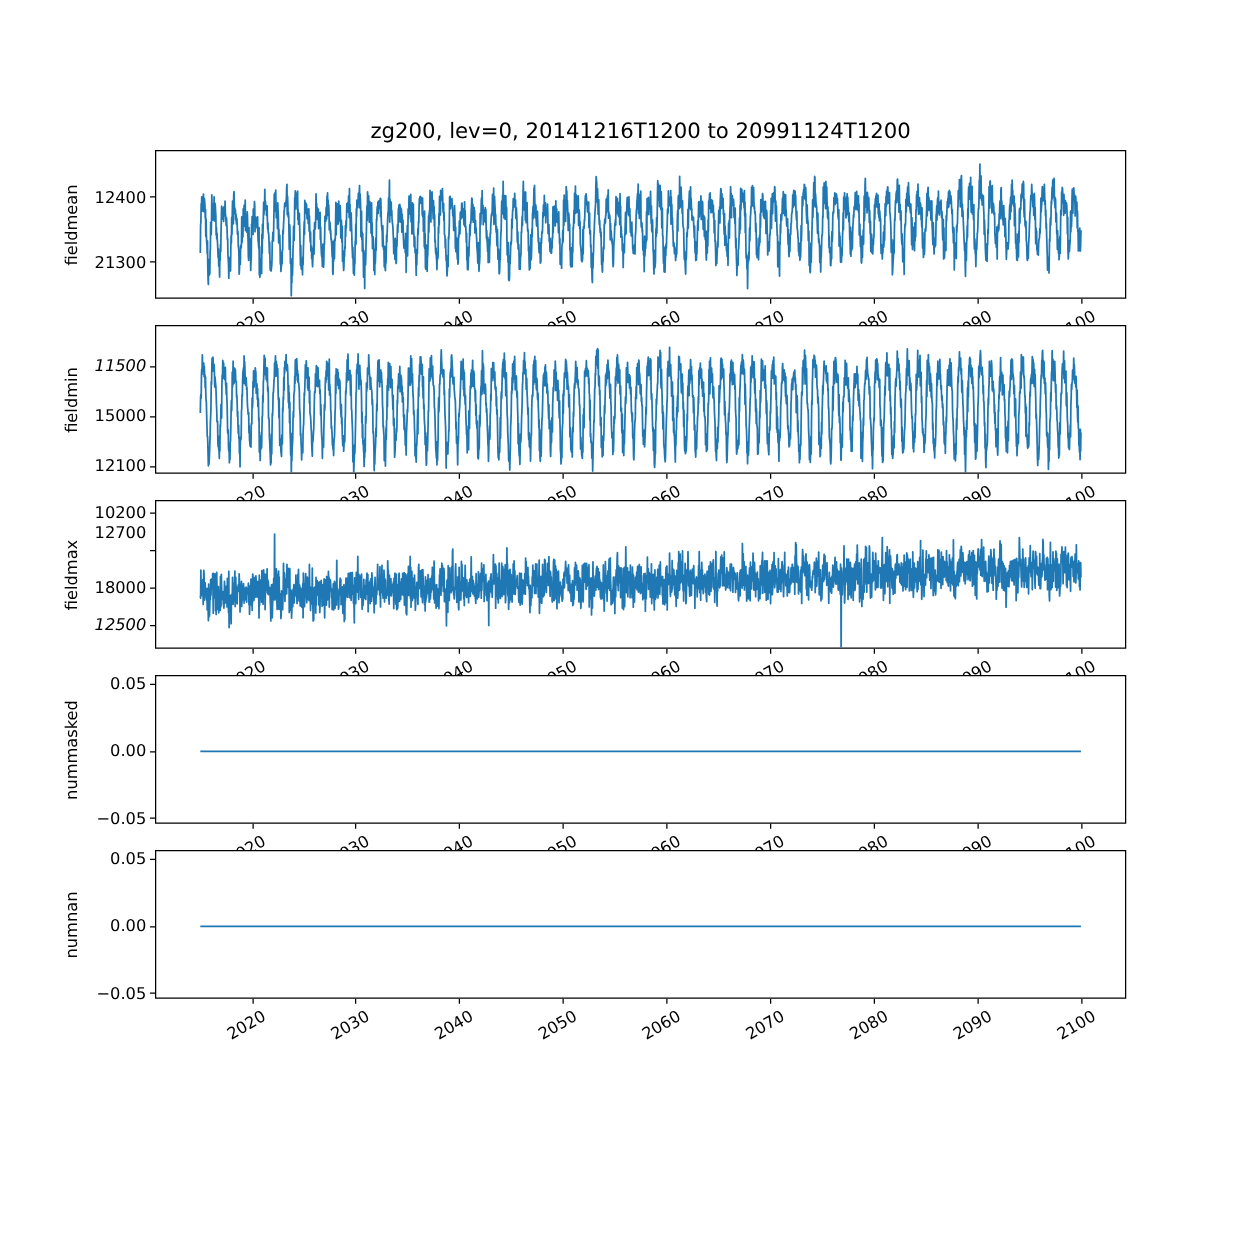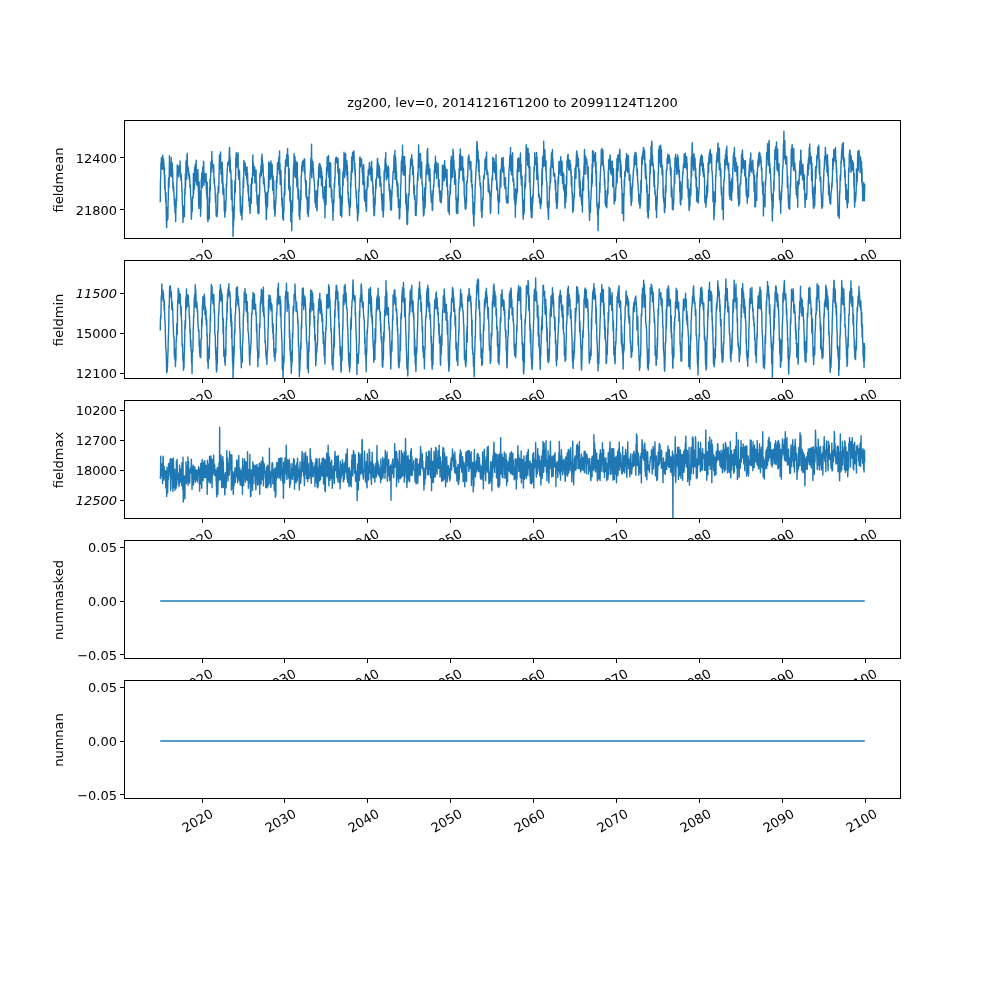--- a/index.html
+++ b/index.html
@@ -1,20 +1,20 @@
 <!DOCTYPE html>
 <html><head>
 <meta charset="utf-8">
 <style>
   html,body{margin:0;padding:0;background:#ffffff;}
   #figure{
     position:relative;width:1000px;height:1000px;background:#ffffff;
     font-family:"DejaVu Sans",sans-serif;color:#000;overflow:hidden;
   }
-  #chart-title{position:absolute;left:125px;top:95px;width:775px;text-align:center;font-size:13px;}
+  #chart-title{position:absolute;left:125px;top:95px;width:775px;text-align:center;font-size:17px;}
   #x-axis-label{position:absolute;left:125px;top:842px;width:775px;text-align:center;font-size:14px;}
   .subplot{
     position:absolute;left:124px;width:777px;height:119px;
     border:1px solid #000;background:#fff;box-sizing:border-box;
   }
   .subplot svg{position:absolute;left:0;top:0;display:block;overflow:hidden;}
   .ytick-label{
     position:absolute;right:calc(100% + 8px);font-size:13px;line-height:15px;
     white-space:nowrap;text-align:right;margin-top:-7px;
   }
@@ -32,21 +32,21 @@
 </head>
 <body>
 
 <div id="figure">
   <div id="chart-title">zg200, lev=0, 20141216T1200 to 20991124T1200</div>
 
   <div id="sp0" class="subplot" style="top: 120px; z-index: 1;">
       <div class="ytick-mark" style="top: 36.498px;"></div>
       <div class="ytick-label" style="top: 36.998px;">12400</div>
       <div class="ytick-mark" style="top: 88.498px;"></div>
-      <div class="ytick-label" style="top: 88.998px;">21800</div>
+      <div class="ytick-label" style="top: 88.998px;">21300</div>
       <div class="y-axis-label">fieldmean</div>
       <div class="xtick-mark" style="left: 76.5521px;"></div>
       <div class="xtick-label" style="right: 691.948px;">2020</div>
       <div class="xtick-mark" style="left: 159.493px;"></div>
       <div class="xtick-label" style="right: 609.007px;">2030</div>
       <div class="xtick-mark" style="left: 242.434px;"></div>
       <div class="xtick-label" style="right: 526.066px;">2040</div>
       <div class="xtick-mark" style="left: 325.375px;"></div>
       <div class="xtick-label" style="right: 443.125px;">2050</div>
       <div class="xtick-mark" style="left: 408.316px;"></div>
@@ -90,21 +90,21 @@
       <div class="xtick-mark" style="left: 740.08px;"></div>
       <div class="xtick-label" style="right: 28.4205px;">2100</div>
       <svg width="775" height="117" viewBox="0 0 775 117">
         <polyline fill="none" stroke="#1f77b4" stroke-width="1.4" stroke-linejoin="round" points="35.25,69.41 35.48,57.02 35.71,54.47 35.94,57.53 36.17,38.96 36.40,34.42 36.63,38.57 36.86,22.87 37.09,31.90 37.32,33.45 37.55,32.88 37.78,36.00 38.01,29.40 38.24,40.15 38.47,32.34 38.70,40.68 38.93,38.79 39.17,49.23 39.40,40.49 39.63,53.61 39.86,59.60 40.09,60.50 40.32,70.30 40.55,78.85 40.78,88.06 41.01,87.98 41.24,92.78 41.47,102.63 41.70,111.68 41.93,98.96 42.16,110.45 42.39,106.96 42.62,100.94 42.85,94.28 43.08,88.24 43.31,77.29 43.54,71.72 43.77,65.09 44.00,44.36 44.23,46.63 44.46,32.91 44.69,25.45 44.92,31.16 45.15,36.05 45.38,24.76 45.61,29.97 45.84,31.91 46.07,33.08 46.30,30.70 46.53,37.00 46.77,48.54 47.00,40.55 47.23,43.62 47.46,45.94 47.69,48.29 47.92,54.97 48.15,62.59 48.38,66.84 48.61,76.35 48.84,75.84 49.07,76.08 49.30,92.77 49.53,96.44 49.76,87.90 49.99,98.95 50.22,98.77 50.45,105.67 50.68,93.88 50.91,99.63 51.14,78.96 51.37,80.57 51.60,72.90 51.83,62.46 52.06,69.70 52.29,73.38 52.52,47.53 52.75,39.03 52.98,41.81 53.21,27.21 53.44,29.30 53.67,35.70 53.90,29.39 54.13,41.88 54.37,40.94 54.60,36.14 54.83,42.64 55.06,39.23 55.29,32.95 55.52,46.69 55.75,48.05 55.98,54.36 56.21,45.69 56.44,56.82 56.67,61.65 56.90,73.16 57.13,85.31 57.36,82.55 57.59,83.03 57.82,97.39 58.05,99.84 58.28,96.65 58.51,109.27 58.74,103.44 58.97,106.76 59.20,93.21 59.43,91.42 59.66,80.83 59.89,67.24 60.12,59.43 60.35,67.63 60.58,57.63 60.81,36.69 61.04,48.60 61.27,39.82 61.50,27.94 61.73,46.22 61.97,45.50 62.20,45.75 62.43,41.93 62.66,33.58 62.89,36.04 63.12,34.40 63.35,35.38 63.58,43.25 63.81,44.81 64.04,44.48 64.27,56.81 64.50,55.30 64.73,61.61 64.96,72.27 65.19,68.19 65.42,80.38 65.65,85.63 65.88,79.04 66.11,89.88 66.34,90.03 66.57,101.88 66.80,93.00 67.03,112.47 67.26,91.51 67.49,88.72 67.72,90.94 67.95,88.37 68.18,68.06 68.41,65.95 68.64,54.73 68.87,56.14 69.10,43.26 69.33,36.97 69.57,35.43 69.80,33.23 70.03,45.72 70.26,23.73 70.49,31.66 70.72,28.56 70.95,34.49 71.18,43.60 71.41,47.12 71.64,45.14 71.87,41.11 72.10,44.59 72.33,50.66 72.56,48.90 72.79,58.33 73.02,64.10 73.25,66.07 73.48,70.21 73.71,70.60 73.94,69.05 74.17,85.24 74.40,79.61 74.63,91.26 74.86,92.69 75.09,95.92 75.32,95.20 75.55,90.41 75.78,96.66 76.01,78.91 76.24,77.41 76.47,78.21 76.70,57.42 76.93,65.34 77.17,61.21 77.40,44.28 77.63,49.18 77.86,35.66 78.09,42.24 78.32,48.60 78.55,36.84 78.78,37.25 79.01,39.49 79.24,33.26 79.47,36.31 79.70,36.46 79.93,53.53 80.16,49.24 80.39,45.80 80.62,46.75 80.85,58.31 81.08,49.83 81.31,64.09 81.54,57.55 81.77,59.26 82.00,75.15 82.23,73.37 82.46,100.52 82.69,84.89 82.92,98.82 83.15,107.37 83.38,95.54 83.61,97.90 83.84,98.10 84.07,87.75 84.30,97.03 84.53,83.89 84.77,71.99 85.00,71.83 85.23,55.29 85.46,60.60 85.69,44.28 85.92,42.42 86.15,31.45 86.38,23.38 86.61,34.98 86.84,35.46 87.07,25.58 87.30,38.86 87.53,37.48 87.76,38.06 87.99,42.49 88.22,42.77 88.45,33.11 88.68,44.27 88.91,33.59 89.14,51.83 89.37,48.43 89.60,53.70 89.83,73.58 90.06,73.34 90.29,75.55 90.52,88.08 90.75,92.02 90.98,97.51 91.21,102.66 91.44,110.99 91.67,108.85 91.90,109.21 92.14,86.50 92.37,102.19 92.60,85.81 92.83,69.83 93.06,71.30 93.29,64.34 93.52,52.92 93.75,53.15 93.98,48.28 94.21,42.59 94.44,41.66 94.67,29.47 94.90,38.44 95.13,30.79 95.36,23.71 95.59,31.74 95.82,39.92 96.05,28.04 96.28,34.32 96.51,30.53 96.74,36.90 96.97,38.44 97.20,33.82 97.43,49.58 97.66,58.62 97.89,56.63 98.12,72.96 98.35,58.08 98.58,74.50 98.81,95.30 99.04,89.98 99.27,90.26 99.50,92.55 99.74,100.26 99.97,101.64 100.20,104.23 100.43,87.13 100.66,93.39 100.89,94.21 101.12,65.44 101.35,68.50 101.58,56.70 101.81,58.93 102.04,40.91 102.27,51.20 102.50,32.83 102.73,37.61 102.96,28.19 103.19,32.06 103.42,32.66 103.65,28.33 103.88,22.78 104.11,32.82 104.34,34.94 104.57,35.62 104.80,30.77 105.03,32.70 105.26,38.29 105.49,50.85 105.72,60.95 105.95,47.37 106.18,65.44 106.41,53.33 106.64,77.20 106.87,60.94 107.10,84.51 107.34,90.86 107.57,102.93 107.80,85.53 108.03,117.80 108.26,103.62 108.49,107.65 108.72,98.77 108.95,94.00 109.18,90.51 109.41,75.83 109.64,68.33 109.87,72.59 110.10,55.19 110.33,53.08 110.56,51.74 110.79,39.92 111.02,45.64 111.25,27.40 111.48,26.72 111.71,39.36 111.94,31.29 112.17,28.49 112.40,26.00 112.63,31.66 112.86,43.14 113.09,35.33 113.32,44.68 113.55,38.29 113.78,45.37 114.01,45.63 114.24,48.85 114.47,52.18 114.70,65.43 114.94,68.49 115.17,72.67 115.40,87.40 115.63,85.61 115.86,93.23 116.09,97.70 116.32,106.84 116.55,96.15 116.78,95.19 117.01,99.13 117.24,101.36 117.47,84.95 117.70,80.28 117.93,77.92 118.16,67.32 118.39,53.52 118.62,55.51 118.85,48.81 119.08,41.40 119.31,30.77 119.54,40.98 119.77,41.35 120.00,27.62 120.23,32.18 120.46,35.22 120.69,39.79 120.92,38.99 121.15,49.62 121.38,33.30 121.61,51.11 121.84,46.47 122.07,49.91 122.30,40.62 122.54,61.42 122.77,51.36 123.00,69.87 123.23,70.48 123.46,72.41 123.69,76.38 123.92,81.92 124.15,84.20 124.38,94.46 124.61,99.47 124.84,103.97 125.07,88.18 125.30,92.58 125.53,89.49 125.76,85.14 125.99,82.07 126.22,74.22 126.45,60.59 126.68,52.56 126.91,52.33 127.14,52.76 127.37,38.08 127.60,47.38 127.83,41.00 128.06,31.55 128.29,38.67 128.52,47.80 128.75,38.44 128.98,32.78 129.21,48.28 129.44,33.21 129.67,42.41 129.90,47.38 130.14,48.10 130.37,43.84 130.60,43.29 130.83,53.63 131.06,50.84 131.29,56.82 131.52,70.97 131.75,62.63 131.98,75.21 132.21,84.54 132.44,89.09 132.67,90.64 132.90,105.68 133.13,92.06 133.36,92.02 133.59,93.97 133.82,96.90 134.05,82.57 134.28,74.28 134.51,62.78 134.74,67.27 134.97,63.93 135.20,47.08 135.43,40.91 135.66,45.02 135.89,35.65 136.12,42.61 136.35,28.11 136.58,28.98 136.81,35.55 137.04,39.58 137.27,29.62 137.50,37.45 137.74,40.64 137.97,50.96 138.20,37.74 138.43,26.31 138.66,54.96 138.89,46.55 139.12,54.71 139.35,53.96 139.58,67.02 139.81,69.38 140.04,81.68 140.27,79.90 140.50,83.46 140.73,88.65 140.96,95.13 141.19,91.74 141.42,98.57 141.65,95.88 141.88,103.40 142.11,94.19 142.34,89.24 142.57,89.22 142.80,80.04 143.03,69.25 143.26,64.78 143.49,39.18 143.72,53.79 143.95,34.00 144.18,40.96 144.41,42.33 144.64,37.19 144.87,37.41 145.10,34.72 145.34,47.20 145.57,37.10 145.80,46.08 146.03,49.86 146.26,45.74 146.49,42.40 146.72,47.95 146.95,43.80 147.18,54.44 147.41,65.65 147.64,67.43 147.87,72.42 148.10,62.79 148.33,78.11 148.56,72.80 148.79,85.88 149.02,91.13 149.25,95.64 149.48,92.78 149.71,87.70 149.94,99.97 150.17,95.55 150.40,87.72 150.63,92.78 150.86,91.54 151.09,75.13 151.32,70.84 151.55,51.84 151.78,54.24 152.01,48.40 152.24,37.10 152.47,44.61 152.70,26.84 152.94,29.64 153.17,30.85 153.40,22.23 153.63,36.47 153.86,42.90 154.09,35.58 154.32,37.63 154.55,38.76 154.78,39.09 155.01,35.31 155.24,46.19 155.47,55.15 155.70,38.83 155.93,50.63 156.16,66.50 156.39,67.21 156.62,74.36 156.85,79.57 157.08,85.64 157.31,108.31 157.54,103.29 157.77,95.09 158.00,117.62 158.23,109.23 158.46,104.17 158.69,99.72 158.92,101.66 159.15,92.28 159.38,81.90 159.61,69.97 159.84,53.43 160.07,52.51 160.31,34.90 160.54,37.37 160.77,30.25 161.00,34.33 161.23,37.47 161.46,22.14 161.69,32.96 161.92,36.45 162.15,50.26 162.38,32.29 162.61,40.86 162.84,31.30 163.07,38.73 163.30,40.38 163.53,46.66 163.76,43.18 163.99,48.14 164.22,57.62 164.45,76.90 164.68,68.65 164.91,89.14 165.14,78.63 165.37,94.19 165.60,91.43 165.83,99.29 166.06,101.78 166.29,112.18 166.52,104.63 166.75,104.78 166.98,89.63 167.21,100.48 167.44,72.24 167.67,77.76 167.91,71.70 168.14,45.55 168.37,52.32 168.60,46.93 168.83,49.29 169.06,33.41 169.29,37.27 169.52,36.68 169.75,38.14 169.98,22.90 170.21,30.60 170.44,35.48 170.67,38.95 170.90,41.81 171.13,50.30 171.36,46.13 171.59,41.08 171.82,48.18 172.05,49.88 172.28,50.64 172.51,53.38 172.74,62.57 172.97,58.70 173.20,66.54 173.43,85.45 173.66,84.26 173.89,89.02 174.12,97.93 174.35,115.47 174.58,96.81 174.81,110.09 175.04,101.45 175.27,97.57 175.51,92.91 175.74,81.52 175.97,88.06 176.20,71.25 176.43,62.23 176.66,67.59 176.89,44.92 177.12,38.97 177.35,28.17 177.58,27.36 177.81,43.98 178.04,35.90 178.27,26.92 178.50,34.46 178.73,48.40 178.96,34.93 179.19,35.89 179.42,37.16 179.65,35.01 179.88,44.64 180.11,36.75 180.34,41.77 180.57,45.62 180.80,50.46 181.03,63.39 181.26,66.35 181.49,80.51 181.72,79.50 181.95,85.13 182.18,87.41 182.41,107.42 182.64,99.39 182.87,102.18 183.11,94.50 183.34,111.81 183.57,96.02 183.80,81.25 184.03,90.56 184.26,75.30 184.49,75.07 184.72,47.58 184.95,64.41 185.18,41.92 185.41,46.69 185.64,28.99 185.87,50.90 186.10,37.72 186.33,37.75 186.56,33.84 186.79,29.93 187.02,38.94 187.25,41.99 187.48,49.05 187.71,32.26 187.94,47.20 188.17,47.06 188.40,46.97 188.63,42.53 188.86,55.25 189.09,58.54 189.32,66.45 189.55,55.36 189.78,78.46 190.01,79.64 190.24,73.74 190.47,86.21 190.71,104.77 190.94,101.67 191.17,96.79 191.40,89.87 191.63,86.94 191.86,91.17 192.09,81.63 192.32,84.77 192.55,80.47 192.78,59.33 193.01,62.34 193.24,47.84 193.47,50.12 193.70,44.88 193.93,38.07 194.16,38.47 194.39,48.80 194.62,40.21 194.85,32.09 195.08,52.30 195.31,44.89 195.54,40.11 195.77,39.29 196.00,40.97 196.23,43.28 196.46,54.34 196.69,47.89 196.92,60.55 197.15,52.84 197.38,59.85 197.61,57.18 197.84,72.44 198.07,73.15 198.31,82.54 198.54,71.07 198.77,80.05 199.00,84.51 199.23,94.98 199.46,94.89 199.69,94.41 199.92,102.94 200.15,85.97 200.38,80.77 200.61,75.90 200.84,66.67 201.07,68.68 201.30,62.24 201.53,49.67 201.76,33.45 201.99,47.56 202.22,34.96 202.45,34.99 202.68,33.64 202.91,37.13 203.14,43.26 203.37,47.03 203.60,23.79 203.83,45.22 204.06,34.81 204.29,25.81 204.52,37.40 204.75,40.26 204.98,38.08 205.21,49.11 205.44,55.09 205.67,58.33 205.91,70.24 206.14,67.45 206.37,71.95 206.60,81.72 206.83,87.03 207.06,103.38 207.29,94.33 207.52,104.31 207.75,104.98 207.98,108.75 208.21,94.64 208.44,95.33 208.67,88.87 208.90,76.80 209.13,66.43 209.36,86.08 209.59,60.06 209.82,49.01 210.05,55.97 210.28,39.43 210.51,44.10 210.74,30.53 210.97,36.48 211.20,24.45 211.43,28.49 211.66,24.54 211.89,28.30 212.12,38.33 212.35,35.61 212.58,36.13 212.81,30.43 213.04,48.48 213.27,49.24 213.51,57.28 213.74,40.42 213.97,65.88 214.20,62.26 214.43,73.55 214.66,77.90 214.89,80.46 215.12,94.58 215.35,91.05 215.58,85.39 215.81,103.58 216.04,111.11 216.27,110.20 216.50,88.95 216.73,97.29 216.96,99.61 217.19,90.84 217.42,80.89 217.65,67.79 217.88,68.13 218.11,48.12 218.34,34.01 218.57,44.00 218.80,42.71 219.03,43.52 219.26,25.31 219.49,31.75 219.72,39.49 219.95,37.66 220.18,23.50 220.41,40.26 220.64,36.94 220.87,41.85 221.11,31.87 221.34,41.93 221.57,46.79 221.80,47.73 222.03,47.61 222.26,51.52 222.49,65.13 222.72,65.88 222.95,71.88 223.18,81.13 223.41,89.47 223.64,98.39 223.87,100.70 224.10,105.46 224.33,92.42 224.56,110.86 224.79,101.24 225.02,107.28 225.25,97.66 225.48,89.97 225.71,65.84 225.94,57.04 226.17,68.31 226.40,61.15 226.63,46.12 226.86,46.30 227.09,39.39 227.32,38.96 227.55,37.30 227.78,26.35 228.01,18.84 228.24,26.63 228.48,31.86 228.71,37.81 228.94,37.76 229.17,35.52 229.40,40.58 229.63,34.61 229.86,35.32 230.09,35.11 230.32,54.89 230.55,51.53 230.78,62.48 231.01,71.03 231.24,75.69 231.47,80.49 231.70,93.03 231.93,113.45 232.16,95.91 232.39,93.32 232.62,100.63 232.85,100.17 233.08,98.59 233.31,102.22 233.54,92.21 233.77,92.75 234.00,83.24 234.23,83.53 234.46,50.25 234.69,56.81 234.92,45.70 235.15,37.30 235.38,37.58 235.61,34.26 235.84,40.45 236.08,24.39 236.31,22.98 236.54,26.11 236.77,30.89 237.00,35.12 237.23,42.44 237.46,46.24 237.69,42.22 237.92,42.88 238.15,40.84 238.38,50.54 238.61,53.27 238.84,57.02 239.07,58.01 239.30,59.96 239.53,70.51 239.76,82.12 239.99,76.76 240.22,93.42 240.45,88.11 240.68,90.22 240.91,98.30 241.14,110.86 241.37,95.06 241.60,92.42 241.83,89.00 242.06,69.93 242.29,72.40 242.52,67.12 242.75,64.88 242.98,58.45 243.21,53.41 243.44,47.02 243.68,38.62 243.91,28.01 244.14,36.32 244.37,42.46 244.60,32.57 244.83,38.42 245.06,29.08 245.29,31.53 245.52,26.36 245.75,50.30 245.98,34.81 246.21,55.52 246.44,36.81 246.67,48.20 246.90,57.03 247.13,62.31 247.36,55.31 247.59,67.80 247.82,76.26 248.05,80.13 248.28,86.73 248.51,83.77 248.74,101.28 248.97,92.03 249.20,89.82 249.43,97.03 249.66,79.81 249.89,98.66 250.12,67.63 250.35,76.30 250.58,81.73 250.81,65.84 251.04,55.96 251.28,47.79 251.51,50.23 251.74,37.60 251.97,48.79 252.20,35.03 252.43,41.83 252.66,35.83 252.89,36.88 253.12,27.30 253.35,48.07 253.58,43.09 253.81,36.89 254.04,35.84 254.27,38.02 254.50,47.49 254.73,50.26 254.96,50.17 255.19,59.73 255.42,51.47 255.65,71.23 255.88,62.75 256.11,77.86 256.34,78.41 256.57,81.56 256.80,75.83 257.03,90.57 257.26,105.11 257.49,98.95 257.72,106.18 257.95,100.47 258.18,95.51 258.41,98.15 258.64,71.25 258.88,80.40 259.11,76.50 259.34,62.82 259.57,53.57 259.80,48.18 260.03,48.42 260.26,35.32 260.49,54.53 260.72,51.73 260.95,19.60 261.18,37.62 261.41,29.80 261.64,30.64 261.87,33.46 262.10,49.99 262.33,53.80 262.56,46.58 262.79,52.04 263.02,48.62 263.25,46.34 263.48,50.01 263.71,62.75 263.94,61.66 264.17,68.79 264.40,65.96 264.63,72.11 264.86,80.69 265.09,85.11 265.32,93.78 265.55,96.08 265.78,108.01 266.01,100.34 266.24,90.35 266.48,89.65 266.71,79.89 266.94,90.10 267.17,70.59 267.40,68.22 267.63,54.57 267.86,59.21 268.09,33.95 268.32,39.56 268.55,43.70 268.78,36.36 269.01,41.48 269.24,29.03 269.47,37.57 269.70,36.75 269.93,29.12 270.16,38.21 270.39,43.43 270.62,41.35 270.85,36.53 271.08,49.85 271.31,47.35 271.54,51.72 271.77,48.81 272.00,63.84 272.23,56.22 272.46,70.09 272.69,66.79 272.92,75.52 273.15,87.86 273.38,100.06 273.61,105.26 273.84,97.28 274.08,106.87 274.31,99.46 274.54,99.26 274.77,100.81 275.00,86.79 275.23,72.95 275.46,89.47 275.69,72.28 275.92,55.82 276.15,52.21 276.38,57.87 276.61,47.46 276.84,35.27 277.07,33.13 277.30,28.96 277.53,30.68 277.76,26.41 277.99,34.14 278.22,40.51 278.45,21.52 278.68,33.54 278.91,27.68 279.14,42.12 279.37,37.95 279.60,55.53 279.83,41.37 280.06,37.31 280.29,49.12 280.52,59.67 280.75,70.94 280.98,73.83 281.21,85.00 281.44,90.28 281.68,95.14 281.91,106.70 282.14,108.13 282.37,102.80 282.60,105.73 282.83,115.00 283.06,104.72 283.29,97.60 283.52,79.86 283.75,76.26 283.98,68.13 284.21,52.23 284.44,54.10 284.67,41.11 284.90,51.23 285.13,30.20 285.36,45.19 285.59,30.10 285.82,39.25 286.05,27.83 286.28,30.37 286.51,41.96 286.74,24.16 286.97,39.42 287.20,50.70 287.43,41.54 287.66,41.57 287.89,39.75 288.12,40.16 288.35,52.78 288.58,56.94 288.81,52.10 289.05,65.64 289.28,72.08 289.51,93.99 289.74,77.69 289.97,90.53 290.20,100.28 290.43,103.78 290.66,102.19 290.89,110.42 291.12,101.77 291.35,86.27 291.58,92.71 291.81,90.34 292.04,83.65 292.27,73.27 292.50,68.76 292.73,60.80 292.96,47.97 293.19,43.91 293.42,36.87 293.65,38.17 293.88,27.21 294.11,29.24 294.34,30.85 294.57,21.03 294.80,37.46 295.03,28.18 295.26,38.42 295.49,34.17 295.72,34.55 295.95,50.34 296.18,50.01 296.41,41.75 296.65,53.53 296.88,57.07 297.11,64.45 297.34,70.64 297.57,65.35 297.80,87.04 298.03,90.72 298.26,85.05 298.49,96.28 298.72,89.17 298.95,97.43 299.18,93.63 299.41,107.84 299.64,96.74 299.87,85.92 300.10,87.66 300.33,68.89 300.56,59.86 300.79,55.00 301.02,56.30 301.25,55.68 301.48,41.57 301.71,30.65 301.94,46.53 302.17,27.75 302.40,31.76 302.63,27.86 302.86,24.16 303.09,44.60 303.32,37.75 303.55,27.53 303.78,42.42 304.01,49.15 304.25,50.94 304.48,41.68 304.71,44.39 304.94,56.24 305.17,58.84 305.40,53.49 305.63,64.55 305.86,69.66 306.09,80.95 306.32,75.10 306.55,99.45 306.78,82.70 307.01,104.85 307.24,108.12 307.47,86.41 307.70,95.85 307.93,103.82 308.16,88.95 308.39,80.18 308.62,73.78 308.85,72.09 309.08,62.52 309.31,51.05 309.54,45.14 309.77,39.25 310.00,46.85 310.23,37.59 310.46,41.13 310.69,47.54 310.92,32.62 311.15,33.96 311.38,30.87 311.61,46.84 311.85,47.70 312.08,36.66 312.31,42.69 312.54,53.43 312.77,46.15 313.00,50.90 313.23,52.18 313.46,61.43 313.69,66.71 313.92,73.71 314.15,62.77 314.38,81.94 314.61,79.02 314.84,75.37 315.07,79.76 315.30,99.31 315.53,104.19 315.76,93.66 315.99,86.52 316.22,92.90 316.45,73.30 316.68,84.79 316.91,84.53 317.14,63.04 317.37,57.86 317.60,48.97 317.83,52.10 318.06,50.50 318.29,34.88 318.52,39.24 318.75,36.12 318.98,40.80 319.21,27.83 319.45,32.36 319.68,51.35 319.91,36.94 320.14,50.81 320.37,45.59 320.60,46.98 320.83,49.58 321.06,59.35 321.29,43.26 321.52,49.49 321.75,55.79 321.98,51.16 322.21,68.85 322.44,73.29 322.67,59.64 322.90,74.48 323.13,84.57 323.36,99.12 323.59,102.19 323.82,110.15 324.05,107.66 324.28,95.42 324.51,104.92 324.74,83.96 324.97,79.54 325.20,77.78 325.43,54.48 325.66,69.60 325.89,51.55 326.12,55.46 326.35,43.10 326.58,37.33 326.81,39.10 327.05,41.24 327.28,34.38 327.51,26.51 327.74,31.00 327.97,27.87 328.20,30.87 328.43,35.12 328.66,50.26 328.89,36.99 329.12,42.85 329.35,47.33 329.58,47.70 329.81,49.11 330.04,64.47 330.27,64.05 330.50,54.70 330.73,70.52 330.96,88.35 331.19,81.14 331.42,82.88 331.65,98.49 331.88,96.63 332.11,100.65 332.34,94.68 332.57,93.30 332.80,104.58 333.03,88.75 333.26,81.17 333.49,84.49 333.72,68.66 333.95,72.17 334.18,57.10 334.41,48.87 334.65,45.86 334.88,49.66 335.11,42.34 335.34,38.38 335.57,28.16 335.80,33.49 336.03,34.31 336.26,44.54 336.49,37.58 336.72,33.12 336.95,46.28 337.18,46.82 337.41,42.90 337.64,49.20 337.87,49.33 338.10,50.87 338.33,54.94 338.56,63.09 338.79,62.97 339.02,75.23 339.25,84.08 339.48,98.12 339.71,88.81 339.94,95.33 340.17,97.90 340.40,103.26 340.63,103.85 340.86,105.73 341.09,94.55 341.32,100.67 341.55,70.99 341.78,80.57 342.01,66.05 342.25,81.19 342.48,55.70 342.71,35.98 342.94,39.10 343.17,38.96 343.40,33.90 343.63,40.16 343.86,33.45 344.09,27.56 344.32,36.10 344.55,37.94 344.78,33.52 345.01,38.08 345.24,40.10 345.47,35.38 345.70,35.55 345.93,46.00 346.16,41.49 346.39,53.67 346.62,54.92 346.85,74.97 347.08,59.13 347.31,88.20 347.54,85.61 347.77,93.05 348.00,92.04 348.23,93.88 348.46,105.35 348.69,97.42 348.92,101.77 349.15,115.84 349.38,104.59 349.61,93.12 349.85,87.19 350.08,75.77 350.31,76.75 350.54,62.08 350.77,49.66 351.00,49.38 351.23,37.98 351.46,39.14 351.69,24.16 351.92,23.84 352.15,30.30 352.38,19.02 352.61,30.57 352.84,30.92 353.07,17.89 353.30,33.64 353.53,18.92 353.76,39.90 353.99,47.65 354.22,39.65 354.45,41.03 354.68,54.82 354.91,51.30 355.14,67.82 355.37,79.29 355.60,74.65 355.83,72.88 356.06,96.91 356.29,88.23 356.52,87.77 356.75,104.47 356.98,95.13 357.22,96.46 357.45,103.34 357.68,87.93 357.91,91.49 358.14,84.93 358.37,72.23 358.60,63.49 358.83,69.84 359.06,58.76 359.29,48.83 359.52,39.11 359.75,47.38 359.98,37.52 360.21,45.11 360.44,36.97 360.67,30.65 360.90,37.00 361.13,41.63 361.36,27.14 361.59,33.59 361.82,33.64 362.05,37.50 362.28,36.16 362.51,47.49 362.74,50.06 362.97,57.57 363.20,53.05 363.43,46.58 363.66,61.12 363.89,63.85 364.12,78.33 364.35,84.78 364.58,89.37 364.82,84.99 365.05,85.32 365.28,102.56 365.51,95.03 365.74,100.22 365.97,91.87 366.20,72.23 366.43,78.04 366.66,71.98 366.89,74.00 367.12,61.60 367.35,40.55 367.58,48.06 367.81,40.33 368.04,33.59 368.27,42.84 368.50,25.13 368.73,35.31 368.96,22.93 369.19,28.02 369.42,45.56 369.65,42.02 369.88,30.28 370.11,34.05 370.34,38.55 370.57,42.06 370.80,34.86 371.03,53.73 371.26,54.69 371.49,47.72 371.72,67.87 371.95,68.07 372.18,65.40 372.42,83.81 372.65,85.51 372.88,70.25 373.11,100.97 373.34,95.42 373.57,96.19 373.80,93.43 374.03,103.40 374.26,83.23 374.49,94.11 374.72,84.10 374.95,74.48 375.18,63.96 375.41,56.42 375.64,61.78 375.87,56.39 376.10,33.23 376.33,38.43 376.56,36.75 376.79,44.94 377.02,28.82 377.25,35.34 377.48,45.00 377.71,40.03 377.94,40.22 378.17,45.01 378.40,38.75 378.63,49.29 378.86,39.42 379.09,41.70 379.32,50.54 379.55,54.66 379.78,48.90 380.02,64.22 380.25,69.75 380.48,68.96 380.71,76.36 380.94,69.53 381.17,88.24 381.40,89.81 381.63,89.99 381.86,104.62 382.09,106.85 382.32,97.55 382.55,87.80 382.78,78.59 383.01,75.31 383.24,74.64 383.47,56.45 383.70,56.62 383.93,48.27 384.16,57.74 384.39,33.06 384.62,42.98 384.85,40.30 385.08,29.97 385.31,42.50 385.54,31.81 385.77,46.63 386.00,27.01 386.23,28.37 386.46,40.16 386.69,37.57 386.92,41.57 387.15,53.48 387.38,54.25 387.62,48.43 387.85,46.70 388.08,60.01 388.31,56.92 388.54,63.38 388.77,63.20 389.00,75.46 389.23,88.03 389.46,84.61 389.69,94.39 389.92,89.32 390.15,91.54 390.38,83.18 390.61,96.43 390.84,94.43 391.07,87.09 391.30,81.73 391.53,75.79 391.76,64.96 391.99,70.21 392.22,53.98 392.45,44.82 392.68,32.28 392.91,37.13 393.14,29.72 393.37,28.35 393.60,24.64 393.83,39.47 394.06,31.28 394.29,39.11 394.52,27.44 394.75,27.94 394.98,36.00 395.22,25.91 395.45,43.05 395.68,26.97 395.91,53.21 396.14,58.51 396.37,53.73 396.60,60.24 396.83,70.66 397.06,79.61 397.29,84.21 397.52,81.11 397.75,99.42 397.98,93.01 398.21,82.93 398.44,109.98 398.67,112.90 398.90,109.36 399.13,99.62 399.36,102.09 399.59,76.75 399.82,74.97 400.05,58.39 400.28,62.57 400.51,55.95 400.74,51.86 400.97,46.50 401.20,45.39 401.43,24.60 401.66,36.02 401.89,31.58 402.12,25.93 402.35,31.04 402.58,32.50 402.82,28.66 403.05,19.35 403.28,33.11 403.51,21.03 403.74,46.36 403.97,49.64 404.20,34.43 404.43,47.77 404.66,55.10 404.89,69.31 405.12,63.44 405.35,82.09 405.58,68.65 405.81,72.64 406.04,93.56 406.27,96.65 406.50,98.41 406.73,104.13 406.96,106.50 407.19,108.44 407.42,103.42 407.65,92.15 407.88,83.43 408.11,75.18 408.34,69.92 408.57,60.94 408.80,58.04 409.03,33.83 409.26,36.65 409.49,28.16 409.72,34.40 409.95,36.70 410.18,39.85 410.42,38.95 410.65,16.85 410.88,35.43 411.11,30.55 411.34,38.26 411.57,30.74 411.80,41.84 412.03,40.77 412.26,55.98 412.49,54.09 412.72,54.48 412.95,44.75 413.18,75.34 413.41,65.85 413.64,55.66 413.87,84.88 414.10,73.59 414.33,87.02 414.56,87.22 414.79,94.27 415.02,100.03 415.25,108.59 415.48,93.28 415.71,95.28 415.94,84.22 416.17,82.66 416.40,65.08 416.63,72.50 416.86,60.92 417.09,55.51 417.32,68.40 417.55,42.08 417.78,42.35 418.02,24.18 418.25,27.20 418.48,24.42 418.71,32.64 418.94,34.35 419.17,33.97 419.40,35.25 419.63,30.17 419.86,44.60 420.09,53.08 420.32,50.69 420.55,40.96 420.78,38.30 421.01,54.43 421.24,45.70 421.47,66.13 421.70,60.74 421.93,80.22 422.16,67.01 422.39,82.12 422.62,96.05 422.85,99.98 423.08,88.02 423.31,101.85 423.54,101.30 423.77,100.14 424.00,99.11 424.23,92.83 424.46,89.35 424.69,70.41 424.92,75.65 425.15,53.32 425.39,47.71 425.62,55.77 425.85,43.85 426.08,35.29 426.31,55.36 426.54,34.66 426.77,45.85 427.00,43.22 427.23,40.52 427.46,26.66 427.69,34.01 427.92,37.62 428.15,32.22 428.38,42.85 428.61,39.26 428.84,49.23 429.07,55.63 429.30,56.85 429.53,55.49 429.76,69.12 429.99,56.80 430.22,65.35 430.45,82.97 430.68,79.77 430.91,79.09 431.14,100.25 431.37,100.55 431.60,104.71 431.83,92.48 432.06,95.80 432.29,98.07 432.52,84.58 432.75,83.81 432.99,73.02 433.22,71.77 433.45,66.85 433.68,56.31 433.91,61.70 434.14,35.52 434.37,46.61 434.60,34.95 434.83,33.03 435.06,38.04 435.29,29.44 435.52,41.53 435.75,39.95 435.98,40.90 436.21,34.35 436.44,49.33 436.67,42.40 436.90,48.80 437.13,55.90 437.36,52.31 437.59,54.43 437.82,44.71 438.05,67.71 438.28,53.97 438.51,70.27 438.74,72.69 438.97,72.23 439.20,76.47 439.43,94.70 439.66,93.66 439.89,85.84 440.12,100.18 440.35,97.13 440.59,94.77 440.82,98.94 441.05,81.29 441.28,77.54 441.51,61.89 441.74,62.98 441.97,58.03 442.20,34.59 442.43,49.07 442.66,27.81 442.89,54.01 443.12,44.40 443.35,25.28 443.58,44.47 443.81,36.39 444.04,44.68 444.27,33.52 444.50,39.48 444.73,38.81 444.96,38.03 445.19,49.52 445.42,57.12 445.65,54.37 445.88,48.66 446.11,56.32 446.34,59.83 446.57,69.20 446.80,73.46 447.03,77.90 447.26,90.48 447.49,100.24 447.72,98.49 447.95,103.77 448.19,107.45 448.42,90.31 448.65,96.88 448.88,97.85 449.11,80.87 449.34,92.59 449.57,82.50 449.80,78.12 450.03,70.89 450.26,47.62 450.49,61.18 450.72,55.91 450.95,49.41 451.18,49.70 451.41,43.20 451.64,27.01 451.87,25.51 452.10,42.28 452.33,39.98 452.56,26.41 452.79,33.72 453.02,30.24 453.25,40.38 453.48,40.11 453.71,41.07 453.94,34.25 454.17,46.69 454.40,52.78 454.63,70.75 454.86,60.04 455.09,66.62 455.32,75.39 455.55,77.35 455.79,86.52 456.02,84.98 456.25,103.15 456.48,109.02 456.71,105.98 456.94,97.17 457.17,89.09 457.40,87.07 457.63,76.40 457.86,69.67 458.09,76.36 458.32,68.10 458.55,63.74 458.78,53.69 459.01,38.13 459.24,44.04 459.47,36.54 459.70,28.38 459.93,34.22 460.16,27.01 460.39,38.08 460.62,40.00 460.85,46.79 461.08,45.19 461.31,28.91 461.54,46.12 461.77,36.69 462.00,40.46 462.23,46.39 462.46,39.22 462.69,38.60 462.92,50.45 463.15,47.75 463.39,66.04 463.62,70.84 463.85,73.49 464.08,95.03 464.31,102.20 464.54,100.91 464.77,96.33 465.00,91.53 465.23,98.10 465.46,95.63 465.69,95.49 465.92,87.25 466.15,94.59 466.38,57.25 466.61,67.91 466.84,52.90 467.07,48.74 467.30,42.59 467.53,35.79 467.76,31.28 467.99,31.39 468.22,28.74 468.45,37.62 468.68,28.85 468.91,22.69 469.14,35.77 469.37,38.15 469.60,26.98 469.83,30.10 470.06,34.54 470.29,38.76 470.52,34.29 470.75,43.12 470.99,62.43 471.22,46.31 471.45,57.44 471.68,67.10 471.91,79.81 472.14,81.57 472.37,87.98 472.60,101.44 472.83,94.48 473.06,109.90 473.29,92.77 473.52,103.30 473.75,103.05 473.98,97.75 474.21,86.94 474.44,79.16 474.67,73.44 474.90,67.72 475.13,57.93 475.36,56.30 475.59,32.73 475.82,44.49 476.05,33.20 476.28,31.55 476.51,36.40 476.74,23.77 476.97,37.55 477.20,27.98 477.43,41.02 477.66,29.72 477.89,32.25 478.12,31.08 478.35,28.44 478.59,45.81 478.82,53.46 479.05,42.10 479.28,55.51 479.51,68.43 479.74,58.47 479.97,77.70 480.20,65.97 480.43,77.30 480.66,80.03 480.89,81.42 481.12,102.37 481.35,102.17 481.58,101.57 481.81,92.68 482.04,86.67 482.27,93.28 482.50,82.98 482.73,68.08 482.96,73.22 483.19,51.49 483.42,61.23 483.65,56.36 483.88,44.37 484.11,26.24 484.34,27.77 484.57,43.69 484.80,33.06 485.03,27.76 485.26,34.40 485.49,43.01 485.72,41.12 485.95,40.28 486.19,35.15 486.42,41.59 486.65,43.87 486.88,49.39 487.11,31.64 487.34,48.19 487.57,46.80 487.80,54.76 488.03,69.75 488.26,59.45 488.49,62.53 488.72,87.53 488.95,93.96 489.18,85.98 489.41,90.82 489.64,97.66 489.87,100.73 490.10,102.80 490.33,89.63 490.56,80.47 490.79,83.54 491.02,80.99 491.25,67.82 491.48,69.83 491.71,58.50 491.94,46.30 492.17,35.56 492.40,37.98 492.63,38.42 492.86,30.67 493.09,41.57 493.32,29.17 493.56,27.26 493.79,32.03 494.02,24.77 494.25,37.36 494.48,46.15 494.71,38.89 494.94,41.99 495.17,43.07 495.40,44.36 495.63,40.11 495.86,58.57 496.09,53.06 496.32,82.13 496.55,64.25 496.78,84.79 497.01,72.41 497.24,86.85 497.47,92.94 497.70,82.91 497.93,96.61 498.16,107.99 498.39,87.58 498.62,91.70 498.85,88.44 499.08,89.11 499.31,81.28 499.54,64.69 499.77,59.49 500.00,56.65 500.23,46.45 500.46,44.62 500.69,45.30 500.92,33.10 501.16,29.86 501.39,37.25 501.62,35.93 501.85,42.91 502.08,40.01 502.31,34.86 502.54,42.82 502.77,44.52 503.00,37.44 503.23,48.62 503.46,56.13 503.69,40.50 503.92,58.43 504.15,62.01 504.38,57.13 504.61,55.20 504.84,63.34 505.07,75.62 505.30,81.96 505.53,79.69 505.76,84.24 505.99,87.93 506.22,96.46 506.45,87.08 506.68,95.36 506.91,86.68 507.14,85.70 507.37,90.13 507.60,77.14 507.83,61.81 508.06,57.25 508.29,46.14 508.52,47.95 508.76,42.04 508.99,45.47 509.22,50.74 509.45,40.64 509.68,43.22 509.91,38.43 510.14,36.64 510.37,41.71 510.60,37.64 510.83,35.06 511.06,45.01 511.29,41.23 511.52,50.60 511.75,46.63 511.98,69.05 512.21,62.55 512.44,57.05 512.67,55.58 512.90,60.39 513.13,83.90 513.36,75.56 513.59,86.05 513.82,89.35 514.05,100.09 514.28,94.61 514.51,109.18 514.74,99.54 514.97,106.45 515.20,95.92 515.43,95.88 515.66,94.95 515.89,79.89 516.12,62.46 516.36,52.75 516.59,55.30 516.82,51.89 517.05,33.04 517.28,46.36 517.51,27.66 517.74,36.47 517.97,26.82 518.20,34.55 518.43,35.36 518.66,19.13 518.89,38.59 519.12,46.13 519.35,23.30 519.58,29.85 519.81,45.10 520.04,35.94 520.27,33.96 520.50,51.14 520.73,61.71 520.96,61.62 521.19,65.50 521.42,66.43 521.65,70.24 521.88,83.14 522.11,87.10 522.34,92.83 522.57,106.63 522.80,102.14 523.03,102.65 523.26,108.89 523.49,100.38 523.72,88.19 523.96,102.18 524.19,76.45 524.42,59.64 524.65,62.76 524.88,46.60 525.11,39.05 525.34,26.95 525.57,26.52 525.80,33.08 526.03,30.57 526.26,23.20 526.49,30.57 526.72,24.16 526.95,28.65 527.18,27.42 527.41,40.69 527.64,36.00 527.87,38.88 528.10,31.10 528.33,34.86 528.56,46.48 528.79,50.03 529.02,50.93 529.25,61.33 529.48,56.79 529.71,61.61 529.94,65.93 530.17,94.37 530.40,84.71 530.63,95.04 530.86,89.24 531.09,104.34 531.32,103.36 531.56,92.13 531.79,96.67 532.02,97.70 532.25,76.89 532.48,86.22 532.71,68.01 532.94,61.15 533.17,47.61 533.40,54.36 533.63,45.82 533.86,40.80 534.09,32.63 534.32,27.93 534.55,33.82 534.78,33.07 535.01,33.81 535.24,34.58 535.47,35.53 535.70,38.10 535.93,31.67 536.16,43.46 536.39,44.22 536.62,41.13 536.85,45.76 537.08,37.59 537.31,51.55 537.54,49.93 537.77,65.57 538.00,65.33 538.23,75.57 538.46,88.72 538.69,90.51 538.92,92.51 539.16,96.85 539.39,107.86 539.62,110.14 539.85,105.87 540.08,98.10 540.31,81.87 540.54,82.44 540.77,78.51 541.00,68.28 541.23,48.24 541.46,67.16 541.69,53.24 541.92,40.23 542.15,28.08 542.38,31.44 542.61,45.76 542.84,37.63 543.07,27.84 543.30,25.01 543.53,25.58 543.76,28.00 543.99,32.07 544.22,44.49 544.45,44.79 544.68,40.81 544.91,39.54 545.14,38.37 545.37,39.26 545.60,45.45 545.83,62.72 546.06,71.41 546.29,54.70 546.52,77.07 546.76,72.30 546.99,78.47 547.22,93.17 547.45,86.14 547.68,106.15 547.91,107.17 548.14,94.50 548.37,93.98 548.60,88.91 548.83,96.64 549.06,78.08 549.29,60.73 549.52,68.42 549.75,56.38 549.98,56.25 550.21,56.38 550.44,41.02 550.67,44.04 550.90,46.65 551.13,27.21 551.36,36.85 551.59,38.63 551.82,47.00 552.05,36.46 552.28,29.79 552.51,41.41 552.74,44.25 552.97,43.03 553.20,49.67 553.43,48.55 553.66,41.23 553.89,60.06 554.13,50.71 554.36,57.47 554.59,57.23 554.82,65.03 555.05,83.25 555.28,81.00 555.51,90.80 555.74,87.82 555.97,100.00 556.20,98.47 556.43,98.37 556.66,100.17 556.89,84.55 557.12,71.87 557.35,75.64 557.58,65.49 557.81,57.48 558.04,50.36 558.27,45.49 558.50,38.08 558.73,49.30 558.96,45.01 559.19,48.93 559.42,44.29 559.65,38.03 559.88,38.25 560.11,40.17 560.34,42.34 560.57,32.16 560.80,45.97 561.03,45.08 561.26,38.37 561.49,59.15 561.73,55.94 561.96,50.57 562.19,63.68 562.42,54.74 562.65,62.66 562.88,67.13 563.11,70.23 563.34,75.32 563.57,75.77 563.80,105.53 564.03,97.51 564.26,84.93 564.49,104.70 564.72,89.08 564.95,108.07 565.18,92.67 565.41,88.54 565.64,73.70 565.87,79.30 566.10,59.27 566.33,58.79 566.56,50.89 566.79,45.85 567.02,46.10 567.25,41.99 567.48,35.68 567.71,35.07 567.94,42.19 568.17,26.88 568.40,32.27 568.63,24.96 568.86,33.55 569.09,36.22 569.33,39.45 569.56,40.40 569.79,42.98 570.02,41.66 570.25,49.62 570.48,54.44 570.71,48.29 570.94,54.58 571.17,74.20 571.40,73.36 571.63,78.25 571.86,80.25 572.09,90.97 572.32,96.13 572.55,103.59 572.78,96.08 573.01,113.91 573.24,99.74 573.47,98.40 573.70,83.24 573.93,77.87 574.16,73.14 574.39,75.51 574.62,47.58 574.85,43.83 575.08,36.68 575.31,45.04 575.54,27.08 575.77,32.97 576.00,27.49 576.23,31.54 576.46,26.18 576.69,27.40 576.93,42.60 577.16,29.68 577.39,37.94 577.62,39.01 577.85,43.47 578.08,41.63 578.31,48.22 578.54,49.28 578.77,42.46 579.00,64.32 579.23,65.80 579.46,79.34 579.69,74.76 579.92,75.92 580.15,82.36 580.38,94.88 580.61,103.72 580.84,81.27 581.07,108.93 581.30,89.59 581.53,107.66 581.76,92.12 581.99,78.29 582.22,76.41 582.45,70.15 582.68,59.07 582.91,48.11 583.14,55.07 583.37,39.55 583.60,29.06 583.83,39.70 584.06,34.79 584.29,34.04 584.53,21.24 584.76,35.26 584.99,37.67 585.22,39.62 585.45,30.51 585.68,36.20 585.91,37.73 586.14,30.51 586.37,51.09 586.60,44.28 586.83,33.70 587.06,59.53 587.29,55.78 587.52,70.25 587.75,64.94 587.98,81.11 588.21,82.79 588.44,102.55 588.67,94.83 588.90,102.38 589.13,105.76 589.36,103.53 589.59,100.95 589.82,87.80 590.05,93.00 590.28,97.29 590.51,76.28 590.74,85.05 590.97,59.98 591.20,51.55 591.43,44.96 591.66,41.86 591.89,47.99 592.13,41.59 592.36,37.00 592.59,33.69 592.82,19.87 593.05,27.66 593.28,34.26 593.51,25.88 593.74,31.80 593.97,35.77 594.20,30.27 594.43,41.48 594.66,37.65 594.89,50.55 595.12,44.01 595.35,56.30 595.58,63.83 595.81,65.04 596.04,58.25 596.27,74.87 596.50,91.91 596.73,80.93 596.96,96.09 597.19,101.31 597.42,98.68 597.65,100.71 597.88,95.29 598.11,98.35 598.34,89.30 598.57,83.51 598.80,81.88 599.03,75.20 599.26,63.05 599.49,53.87 599.73,51.64 599.96,44.35 600.19,33.79 600.42,46.95 600.65,29.89 600.88,18.05 601.11,32.87 601.34,36.83 601.57,30.63 601.80,39.41 602.03,35.23 602.26,27.52 602.49,34.50 602.72,50.23 602.95,41.07 603.18,51.34 603.41,49.38 603.64,45.48 603.87,49.66 604.10,61.90 604.33,69.67 604.56,73.86 604.79,72.25 605.02,82.30 605.25,86.19 605.48,97.83 605.71,84.56 605.94,100.46 606.17,90.38 606.40,92.87 606.63,92.62 606.86,77.59 607.09,89.03 607.33,70.07 607.56,70.71 607.79,52.80 608.02,38.59 608.25,51.12 608.48,47.28 608.71,44.62 608.94,34.15 609.17,19.21 609.40,36.10 609.63,26.86 609.86,33.12 610.09,40.53 610.32,33.11 610.55,34.36 610.78,34.96 611.01,23.30 611.24,47.62 611.47,45.95 611.70,41.35 611.93,36.99 612.16,61.09 612.39,56.15 612.62,74.08 612.85,77.88 613.08,85.24 613.31,81.89 613.54,86.92 613.77,87.44 614.00,89.27 614.23,100.84 614.46,98.32 614.69,86.61 614.93,93.94 615.16,91.34 615.39,81.87 615.62,74.95 615.85,71.22 616.08,54.92 616.31,43.35 616.54,56.20 616.77,27.37 617.00,32.89 617.23,35.49 617.46,34.03 617.69,22.73 617.92,33.66 618.15,29.79 618.38,46.43 618.61,32.30 618.84,43.44 619.07,51.80 619.30,37.90 619.53,40.74 619.76,45.46 619.99,56.84 620.22,45.84 620.45,56.52 620.68,61.03 620.91,61.56 621.14,82.33 621.37,77.73 621.60,93.64 621.83,92.89 622.06,96.50 622.30,99.65 622.53,99.80 622.76,105.31 622.99,89.97 623.22,96.47 623.45,90.50 623.68,84.08 623.91,67.54 624.14,64.75 624.37,52.22 624.60,37.68 624.83,47.29 625.06,40.53 625.29,27.82 625.52,41.48 625.75,39.26 625.98,39.69 626.21,42.11 626.44,32.14 626.67,36.64 626.90,26.44 627.13,42.05 627.36,38.52 627.59,46.12 627.82,50.52 628.05,47.40 628.28,56.90 628.51,59.30 628.74,55.79 628.97,65.17 629.20,62.17 629.43,65.69 629.66,78.88 629.90,76.12 630.13,80.53 630.36,92.99 630.59,93.90 630.82,94.83 631.05,85.24 631.28,101.58 631.51,88.11 631.74,85.26 631.97,72.59 632.20,76.73 632.43,61.84 632.66,47.81 632.89,42.80 633.12,34.86 633.35,45.54 633.58,35.80 633.81,47.14 634.04,43.81 634.27,31.33 634.50,42.86 634.73,31.18 634.96,26.01 635.19,47.75 635.42,29.54 635.65,37.36 635.88,29.22 636.11,38.23 636.34,46.38 636.57,50.77 636.80,51.50 637.03,65.98 637.26,72.51 637.50,75.57 637.73,83.89 637.96,87.99 638.19,99.38 638.42,106.15 638.65,96.03 638.88,99.51 639.11,94.35 639.34,107.61 639.57,101.84 639.80,102.51 640.03,81.62 640.26,74.00 640.49,82.40 640.72,65.47 640.95,65.45 641.18,47.60 641.41,40.17 641.64,44.83 641.87,33.15 642.10,36.00 642.33,29.68 642.56,20.44 642.79,31.69 643.02,32.16 643.25,32.48 643.48,25.55 643.71,34.36 643.94,38.70 644.17,33.91 644.40,52.66 644.63,43.24 644.86,43.92 645.10,54.87 645.33,62.19 645.56,65.51 645.79,74.97 646.02,78.74 646.25,86.95 646.48,81.13 646.71,102.38 646.94,98.46 647.17,102.16 647.40,117.12 647.63,102.37 647.86,83.57 648.09,88.66 648.32,75.31 648.55,82.44 648.78,65.37 649.01,49.13 649.24,68.36 649.47,43.98 649.70,56.53 649.93,40.26 650.16,31.22 650.39,35.93 650.62,26.18 650.85,24.93 651.08,35.38 651.31,26.19 651.54,40.21 651.77,31.26 652.00,40.52 652.23,38.67 652.46,45.73 652.70,33.50 652.93,43.40 653.16,40.37 653.39,49.71 653.62,48.25 653.85,57.28 654.08,64.50 654.31,79.30 654.54,78.36 654.77,92.80 655.00,77.95 655.23,94.15 655.46,106.22 655.69,105.40 655.92,96.73 656.15,91.72 656.38,79.22 656.61,99.83 656.84,89.30 657.07,80.44 657.30,65.56 657.53,60.02 657.76,54.80 657.99,32.14 658.22,37.97 658.45,40.96 658.68,30.67 658.91,27.93 659.14,22.82 659.37,19.52 659.60,24.13 659.83,34.04 660.06,35.77 660.30,38.81 660.53,34.44 660.76,32.91 660.99,39.05 661.22,39.59 661.45,53.83 661.68,47.32 661.91,60.00 662.14,60.30 662.37,68.27 662.60,79.66 662.83,77.11 663.06,97.38 663.29,86.37 663.52,107.33 663.75,113.06 663.98,99.94 664.21,99.36 664.44,96.79 664.67,95.44 664.90,93.02 665.13,81.15 665.36,66.78 665.59,57.74 665.82,62.63 666.05,49.69 666.28,45.70 666.51,28.17 666.74,40.30 666.97,37.24 667.20,30.86 667.43,31.18 667.66,30.97 667.90,39.94 668.13,27.59 668.36,30.50 668.59,37.47 668.82,51.41 669.05,44.97 669.28,45.36 669.51,44.03 669.74,52.65 669.97,50.15 670.20,54.73 670.43,69.15 670.66,62.62 670.89,77.56 671.12,69.08 671.35,83.08 671.58,81.89 671.81,96.31 672.04,91.53 672.27,95.36 672.50,86.94 672.73,82.39 672.96,99.77 673.19,103.16 673.42,92.68 673.65,67.10 673.88,68.41 674.11,54.94 674.34,58.13 674.57,45.34 674.80,40.19 675.03,51.80 675.26,37.98 675.50,25.09 675.73,44.93 675.96,43.75 676.19,40.02 676.42,36.83 676.65,41.49 676.88,54.99 677.11,52.87 677.34,39.01 677.57,52.69 677.80,52.20 678.03,47.04 678.26,46.74 678.49,59.18 678.72,58.46 678.95,70.06 679.18,72.74 679.41,89.33 679.64,84.87 679.87,94.30 680.10,100.17 680.33,80.84 680.56,93.55 680.79,99.34 681.02,101.26 681.25,81.72 681.48,75.82 681.71,91.56 681.94,70.43 682.17,59.51 682.40,52.00 682.63,56.66 682.86,51.01 683.10,47.74 683.33,39.56 683.56,39.72 683.79,27.12 684.02,39.08 684.25,42.60 684.48,26.15 684.71,38.27 684.94,26.94 685.17,37.28 685.40,38.43 685.63,40.19 685.86,41.98 686.09,53.86 686.32,51.00 686.55,47.39 686.78,71.42 687.01,60.14 687.24,72.95 687.47,58.13 687.70,78.07 687.93,86.73 688.16,96.02 688.39,86.65 688.62,103.48 688.85,96.68 689.08,95.04 689.31,92.38 689.54,85.64 689.77,93.49 690.00,71.71 690.23,68.77 690.47,65.47 690.70,53.59 690.93,52.13 691.16,53.51 691.39,37.04 691.62,36.37 691.85,49.60 692.08,22.62 692.31,38.81 692.54,25.93 692.77,34.99 693.00,24.76 693.23,26.90 693.46,36.02 693.69,24.67 693.92,37.45 694.15,41.31 694.38,40.16 694.61,47.40 694.84,56.15 695.07,55.80 695.30,69.43 695.53,62.36 695.76,88.00 695.99,64.74 696.22,84.78 696.45,86.88 696.68,89.04 696.91,94.37 697.14,97.65 697.37,87.26 697.60,91.38 697.83,96.56 698.07,94.66 698.30,77.29 698.53,79.90 698.76,62.12 698.99,52.60 699.22,56.11 699.45,43.63 699.68,41.41 699.91,42.73 700.14,38.61 700.37,45.61 700.60,34.93 700.83,24.30 701.06,25.99 701.29,33.86 701.52,26.98 701.75,45.88 701.98,29.30 702.21,39.98 702.44,48.28 702.67,34.58 702.90,42.23 703.13,38.62 703.36,50.04 703.59,57.88 703.82,73.57 704.05,70.26 704.28,76.65 704.51,84.84 704.74,93.79 704.97,104.35 705.20,111.39 705.43,96.93 705.67,98.61 705.90,106.62 706.13,101.38 706.36,96.04 706.59,85.37 706.82,74.58 707.05,72.04 707.28,59.24 707.51,53.46 707.74,43.95 707.97,39.11 708.20,40.15 708.43,27.20 708.66,31.75 708.89,20.27 709.12,19.32 709.35,31.56 709.58,33.49 709.81,41.73 710.04,27.83 710.27,29.17 710.50,45.93 710.73,46.13 710.96,41.49 711.19,53.99 711.42,44.82 711.65,53.66 711.88,67.06 712.11,71.22 712.34,87.10 712.57,88.00 712.80,84.92 713.03,93.71 713.27,97.12 713.50,92.35 713.73,114.48 713.96,105.40 714.19,108.43 714.42,85.73 714.65,98.77 714.88,77.56 715.11,74.53 715.34,72.30 715.57,53.31 715.80,60.05 716.03,46.86 716.26,36.35 716.49,36.66 716.72,19.51 716.95,31.33 717.18,30.17 717.41,26.49 717.64,43.35 717.87,29.94 718.10,35.47 718.33,34.19 718.56,43.71 718.79,28.07 719.02,36.39 719.25,45.30 719.48,52.82 719.71,46.78 719.94,66.06 720.17,63.55 720.40,65.56 720.63,75.40 720.87,76.02 721.10,83.49 721.33,86.08 721.56,96.49 721.79,95.50 722.02,105.41 722.25,102.32 722.48,103.10 722.71,86.45 722.94,77.07 723.17,85.94 723.40,69.99 723.63,64.17 723.86,53.55 724.09,54.38 724.32,53.19 724.55,39.77 724.78,33.77 725.01,30.14 725.24,37.46 725.47,35.07 725.70,33.55 725.93,19.94 726.16,41.89 726.39,33.48 726.62,27.55 726.85,45.13 727.08,44.74 727.31,36.50 727.54,38.66 727.77,35.89 728.00,61.69 728.23,63.99 728.47,53.20 728.70,67.55 728.93,75.39 729.16,77.86 729.39,88.93 729.62,89.26 729.85,96.92 730.08,85.96 730.31,97.98 730.54,98.58 730.77,89.85 731.00,86.32 731.23,79.02 731.46,88.38 731.69,63.43 731.92,58.32 732.15,46.43 732.38,50.75 732.61,45.23 732.84,44.81 733.07,35.09 733.30,43.08 733.53,37.60 733.76,37.77 733.99,25.41 734.22,34.22 734.45,30.79 734.68,37.24 734.91,45.43 735.14,43.47 735.37,41.53 735.60,48.46 735.83,40.02 736.07,47.56 736.30,53.72 736.53,65.01 736.76,51.00 736.99,70.37 737.22,76.67 737.45,63.72 737.68,81.67 737.91,81.77 738.14,95.17 738.37,93.89 738.60,100.48 738.83,93.23 739.06,106.63 739.29,82.56 739.52,99.85 739.75,85.02"></polyline>
       </svg>
     </div>
   <div id="sp2" class="subplot" style="top: 400px; z-index: 3;">
       <div class="ytick-mark" style="top: 8.5px;"></div>
       <div class="ytick-label" style="top: 9px;">10200</div>
       <div class="ytick-mark" style="top: 38.5px;"></div>
-      <div class="ytick-label" style="top: 39px; margin-left: 16px;">12700</div>
+      <div class="ytick-label" style="top: 25px; margin-left: 16px;">12700</div>
       <div class="ytick-mark" style="top: 68.5px;"></div>
       <div class="ytick-label" style="top: 69px;">18000</div>
       <div class="ytick-mark" style="top: 98.5px;"></div>
       <div class="ytick-label" style="top: 99px; font-style: italic;">12500</div>
       <div class="y-axis-label">fieldmax</div>
       <div class="xtick-mark" style="left: 76.5521px;"></div>
       <div class="xtick-label" style="right: 691.948px;">2020</div>
       <div class="xtick-mark" style="left: 159.493px;"></div>
       <div class="xtick-label" style="right: 609.007px;">2030</div>
       <div class="xtick-mark" style="left: 242.434px;"></div>

